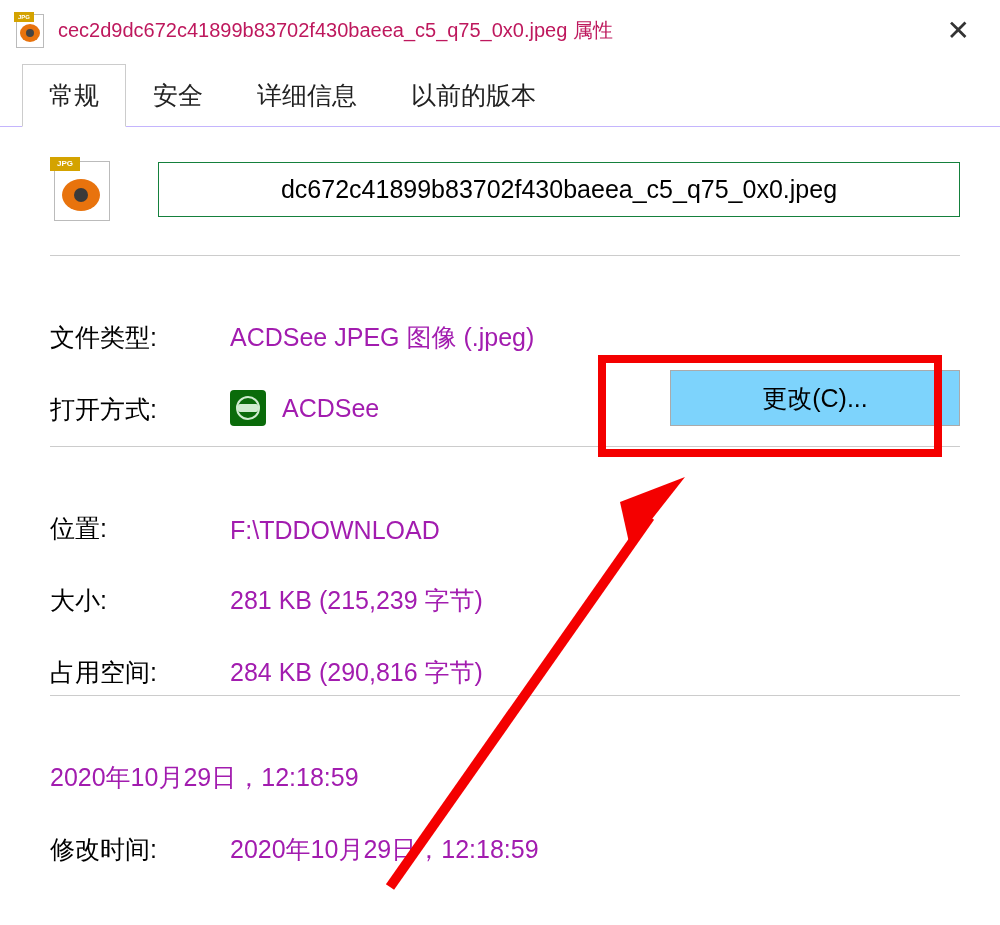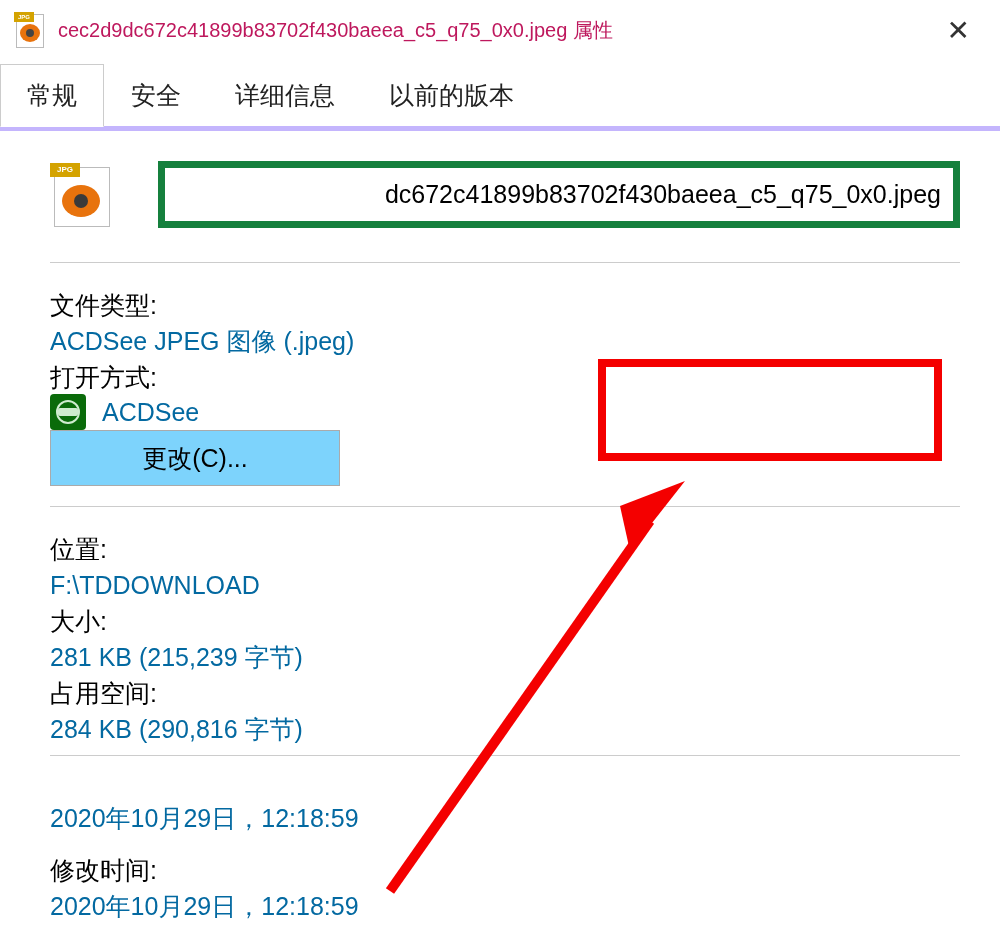--- a/index.html
+++ b/index.html
@@ -43,21 +43,22 @@
     }
     .file-icon-small .eye {
       position:absolute; top:12px; left:6px; width:20px; height:18px; border-radius:50%; background:#e8730d;
       display:flex; align-items:center; justify-content:center;
     }
     .file-icon-small .pupil{ width:8px;height:8px;border-radius:50%;background:#444;}
     
     .tabs {
       display: flex;
       align-items: center;
-      border-bottom: 5px solid #c4b5fd;
+      padding-left: 22px;
+      border-bottom: 1px solid #c4b5fd;
     }
     .tab {
       padding: 14px 26px 14px 26px;
       font-size: 25px;
       color: #222;
       border: 1px solid transparent;
       border-bottom: none;
       position: relative;
     }
     .tab.active {
@@ -80,34 +81,34 @@
     .big-icon {
       width: 64px; height: 64px; position:relative;
       margin-right: 24px;
     }
     .big-icon .page{width:56px;height:60px;background:#fff;border:1px solid #bbb;position:absolute;top:4px;left:4px;}
     .big-icon .jpg-tab{position:absolute;top:0;left:0;width:30px;height:14px;background:#d4a300;font-size:8px;color:#fff;text-align:center;line-height:14px;font-weight:bold;}
     .big-icon .eye{position:absolute;top:22px;left:12px;width:38px;height:32px;border-radius:50%;background:#e8730d;display:flex;align-items:center;justify-content:center;}
     .big-icon .pupil{width:14px;height:14px;border-radius:50%;background:#3a3a3a;}
     .name-box {
       flex:1;
-      border:7px solid #15803d;
+      border:1px solid #15803d;
       padding: 12px 12px;
       font-size: 25px;
-      text-align: right;
+      text-align: center;
       white-space: nowrap;
       overflow:hidden;
       background:#fff;
     }
     hr.sep {
       border:none; border-top:1px solid #ccc; margin: 6px 0 26px 0;
     }
     .label-col { width: 180px; font-size: 25px; color:#000; }
-    .val-col { flex:1; font-size: 25px; color:#0369a1; display:flex; align-items:center; gap:16px;}
-    .info-row { display:flex; align-items:flex-start; min-height:72px;flex-direction:column; }
+    .val-col { flex:1; font-size: 25px; color:#a21caf; display:flex; align-items:center; gap:16px;}
+    .info-row { display:flex; align-items:flex-end; min-height:72px; }
     .app-icon {
       width:36px;height:36px;background:#0a6b0a; border-radius:4px; position:relative; display:inline-block;
     }
     .app-icon::before{content:"";position:absolute;inset:6px;border:2px solid #cfeccf;border-radius:50%;}
     .app-icon::after{content:"";position:absolute;top:14px;left:8px;width:20px;height:8px;background:#cfeccf;border-radius:2px;}
     .change-btn {
       width: 290px; height: 56px;
       background:#7dd3fc;
       border:1px solid #aaa;
       font-size:25px;

